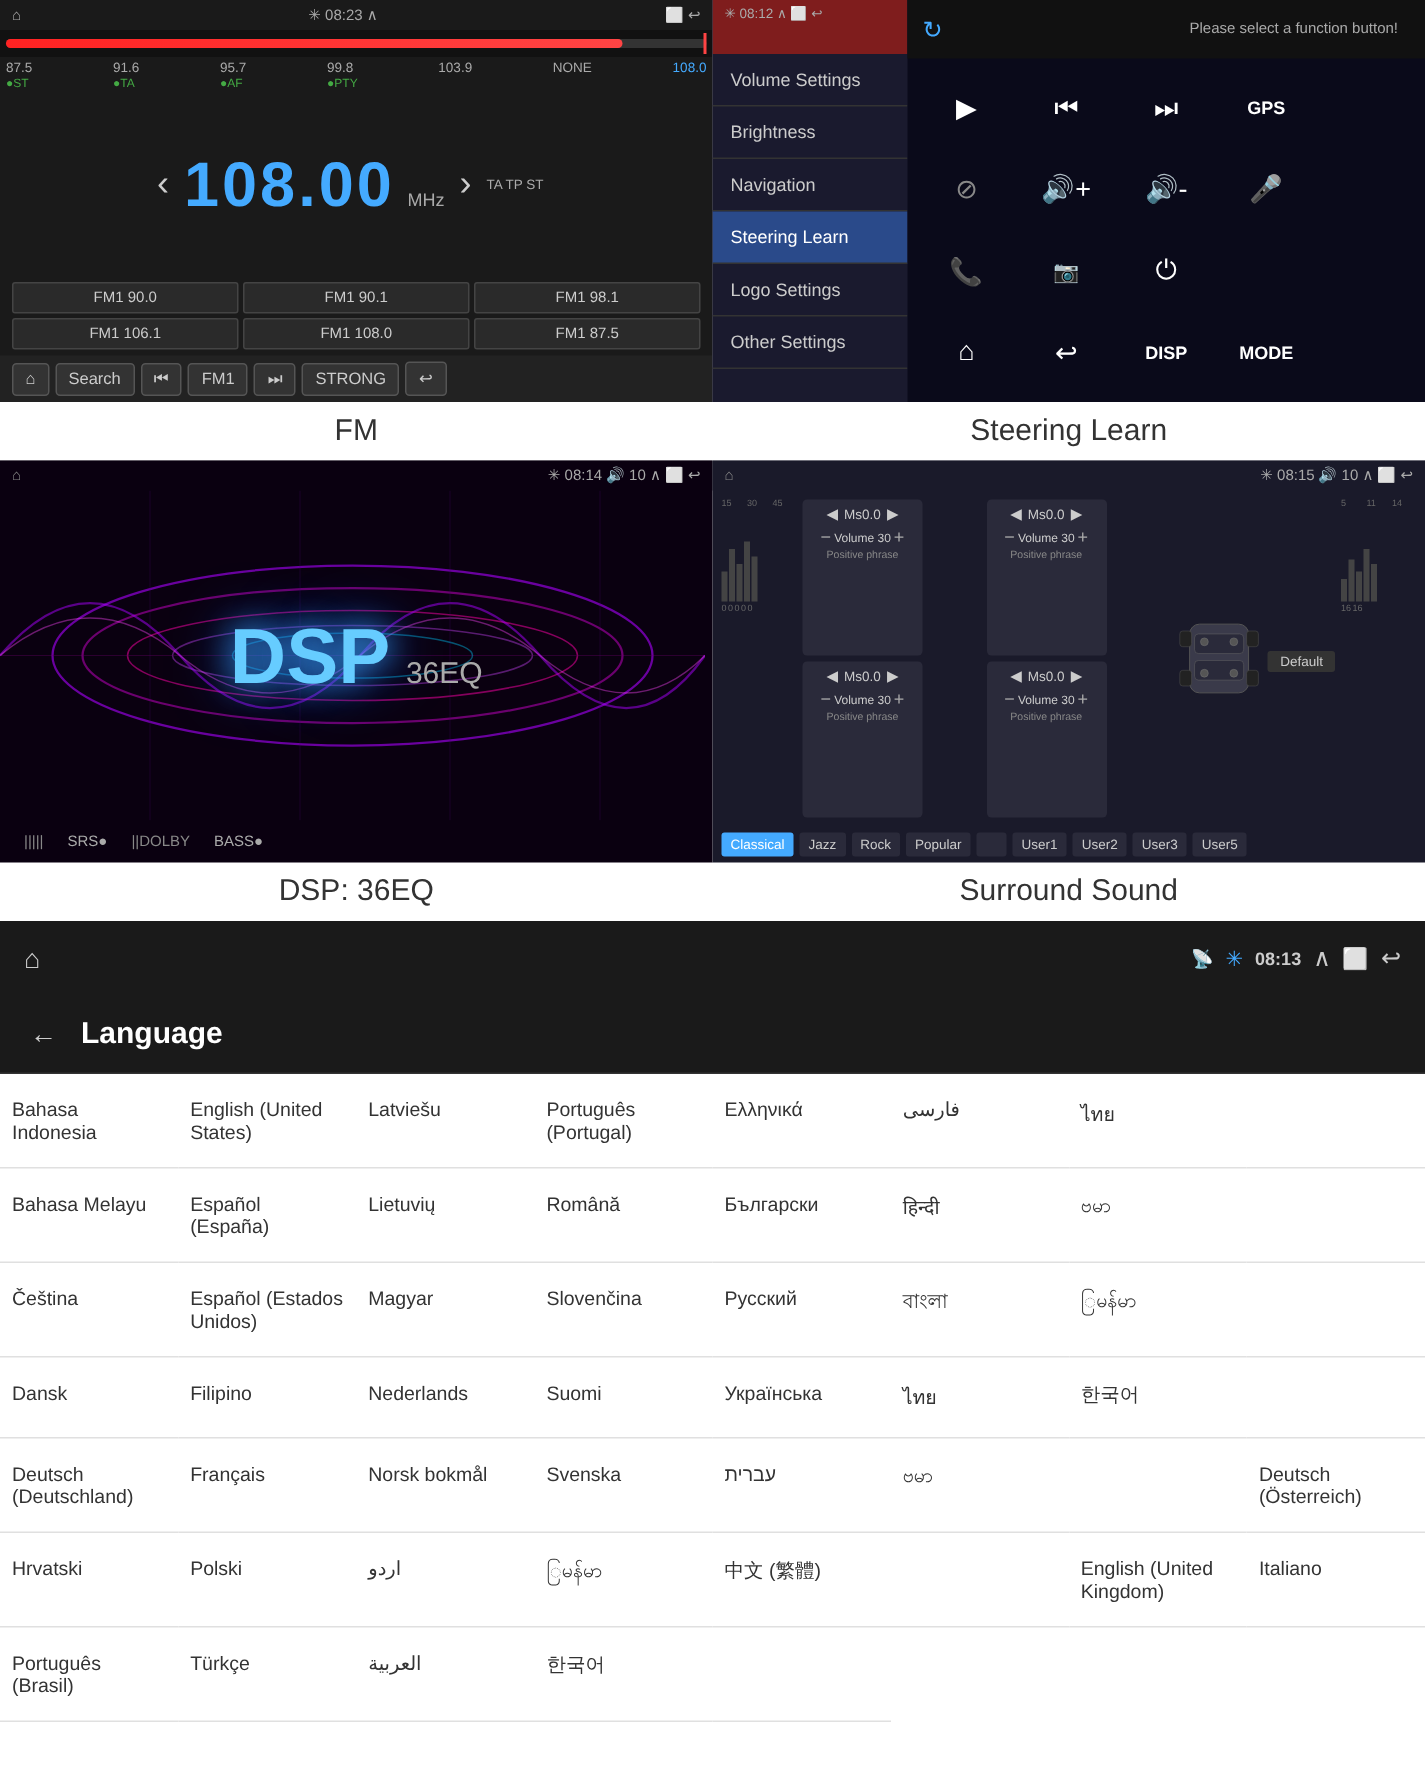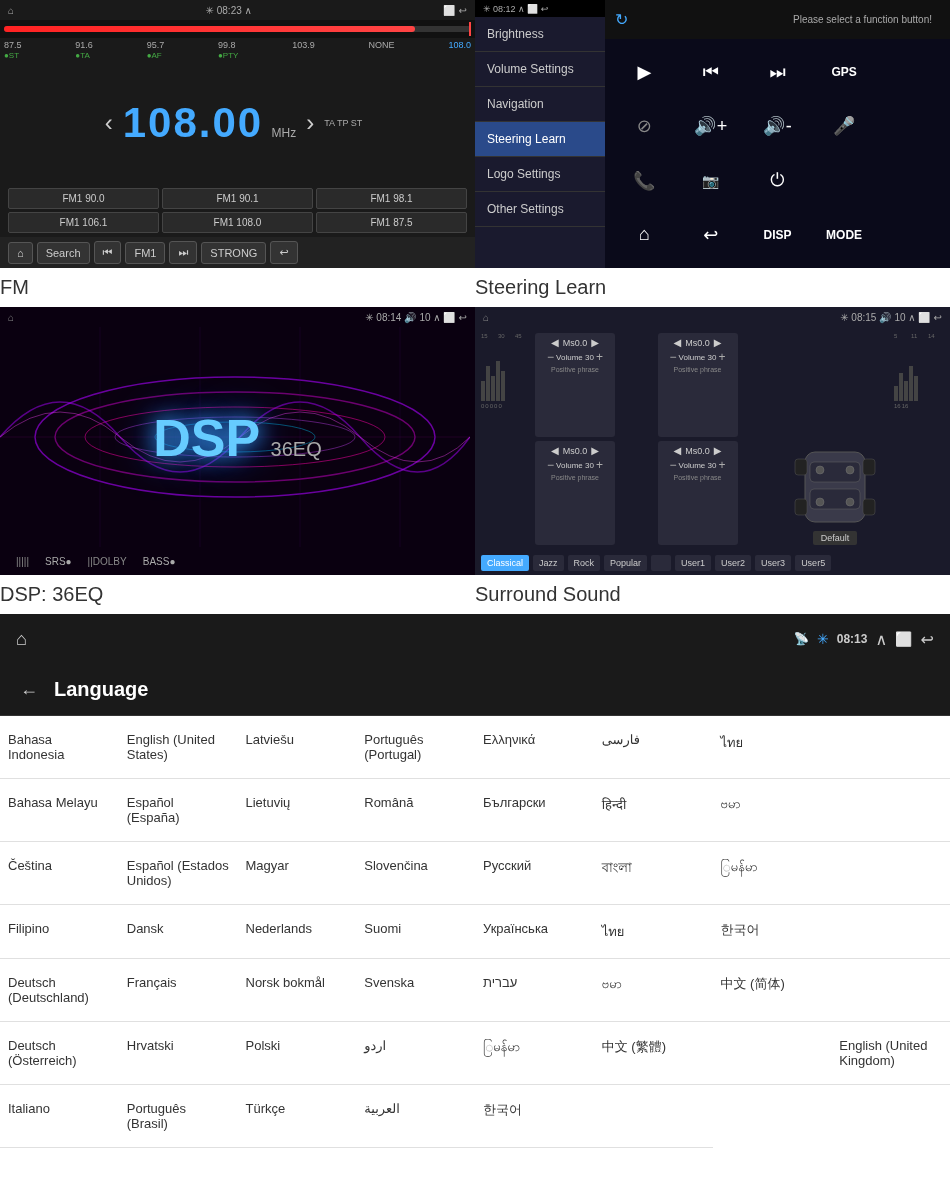--- a/index.html
+++ b/index.html
@@ -72,21 +72,21 @@
     .lang-top-bar span { color: #ccc; font-size: 12px; }
     .lang-top-center { color: #fff; font-size: 18px; font-weight: bold; }
     .lang-header { display: flex; align-items: center; gap: 16px; padding: 14px 20px; background: #1a1a1a; border-bottom: 1px solid #333; }
     .lang-back { color: #ccc; font-size: 18px; cursor: pointer; }
     .lang-title { color: #fff; font-size: 20px; font-weight: bold; }
     .lang-grid { background: #fff; display: grid; grid-template-columns: repeat(8, 1fr); }
     .lang-cell { padding: 16px 8px; font-size: 13px; color: #333; border-bottom: 1px solid #e0e0e0; cursor: pointer; }
 
     
     .section-labels { display: flex; }
-    .section-label { flex: 1; font-size: 20px; color: #333; padding: 8px 0; }
+    .section-label { flex: 1; text-align: center; font-size: 20px; color: #333; padding: 8px 0; }
   </style>
 </head>
 <body>
 
 <div class="top-row">
 
   <div class="panel fm-panel">
 
     <div class="fm-status-bar">
       <span>⌂</span>
@@ -138,25 +138,25 @@
       <div class="fm-ctrl-btn">⏮</div>
       <div class="fm-ctrl-btn">FM1</div>
       <div class="fm-ctrl-btn">⏭</div>
       <div class="fm-ctrl-btn">STRONG</div>
       <div class="fm-ctrl-btn">↩</div>
     </div>
   </div>
 
   <div class="panel steer-panel">
     <div class="steer-sidebar">
-      <div style="display:flex;padding:4px 8px;background:#000000;height:17px;">
+      <div style="display:flex;padding:4px 8px;background:#7f1d1d;height:36px;">
         <span style="color:#aaa;font-size:9px;">✳ 08:12 ∧ ⬜ ↩</span>
       </div>
+      <div class="steer-sidebar-item">Volume Settings</div>
       <div class="steer-sidebar-item">Brightness</div>
-      <div class="steer-sidebar-item">Volume Settings</div>
       <div class="steer-sidebar-item">Navigation</div>
       <div class="steer-sidebar-item active">Steering Learn</div>
       <div class="steer-sidebar-item">Logo Settings</div>
       <div class="steer-sidebar-item">Other Settings</div>
     </div>
     <div class="steer-main">
       <div class="steer-top-bar">
         <span style="color:#44aaff;font-size:16px;">↻</span>
         <span class="steer-message">Please select a function button!</span>
       </div>
@@ -312,21 +312,21 @@
           </div>
           <div style="display:flex;align-items:center;gap:2px;">
             <span style="font-size:12px;color:#aaa;">−</span>
             <span style="font-size:8px;color:#ccc;">Volume 30</span>
             <span style="font-size:12px;color:#aaa;">+</span>
           </div>
           <div style="font-size:7px;color:#888;">Positive phrase</div>
         </div>
       </div>
 
-      <div style="display:flex;flex-direction:column;align-items:center;justify-content:flex-end;width:110px;">
+      <div style="display:flex;flex-direction:row;align-items:center;justify-content:flex-end;width:110px;">
         <svg width="100" height="80" viewBox="0 0 100 80">
           <rect x="20" y="5" width="60" height="70" rx="10" fill="#3a3a4a" stroke="#555" stroke-width="1"></rect>
           <rect x="25" y="15" width="50" height="20" rx="4" fill="#2a2a3a" stroke="#666" stroke-width="0.5"></rect>
           <rect x="25" y="42" width="50" height="20" rx="4" fill="#2a2a3a" stroke="#666" stroke-width="0.5"></rect>
 
           <rect x="10" y="12" width="12" height="16" rx="3" fill="#222" stroke="#555" stroke-width="0.5"></rect>
           <rect x="78" y="12" width="12" height="16" rx="3" fill="#222" stroke="#555" stroke-width="0.5"></rect>
           <rect x="10" y="52" width="12" height="16" rx="3" fill="#222" stroke="#555" stroke-width="0.5"></rect>
           <rect x="78" y="52" width="12" height="16" rx="3" fill="#222" stroke="#555" stroke-width="0.5"></rect>
 
@@ -418,36 +418,35 @@
 
     <div class="lang-cell">Čeština</div>
     <div class="lang-cell">Español (Estados Unidos)</div>
     <div class="lang-cell">Magyar</div>
     <div class="lang-cell">Slovenčina</div>
     <div class="lang-cell">Русский</div>
     <div class="lang-cell">বাংলা</div>
     <div class="lang-cell">ြမန်မာ</div>
     <div class="lang-cell"></div>
 
+    <div class="lang-cell">Dansk</div>
     <div class="lang-cell">Filipino</div>
-    <div class="lang-cell">Dansk</div>
     <div class="lang-cell">Nederlands</div>
     <div class="lang-cell">Suomi</div>
     <div class="lang-cell">Українська</div>
     <div class="lang-cell">ไทย</div>
     <div class="lang-cell">한국어</div>
     <div class="lang-cell"></div>
 
     <div class="lang-cell">Deutsch (Deutschland)</div>
     <div class="lang-cell">Français</div>
     <div class="lang-cell">Norsk bokmål</div>
     <div class="lang-cell">Svenska</div>
     <div class="lang-cell">עברית</div>
     <div class="lang-cell">ဗမာ</div>
-    <div class="lang-cell">中文 (简体)</div>
     <div class="lang-cell"></div>
 
     <div class="lang-cell">Deutsch (Österreich)</div>
     <div class="lang-cell">Hrvatski</div>
     <div class="lang-cell">Polski</div>
     <div class="lang-cell">اردو</div>
     <div class="lang-cell">ြမန်မာ</div>
     <div class="lang-cell">中文 (繁體)</div>
     <div class="lang-cell"></div>
 

